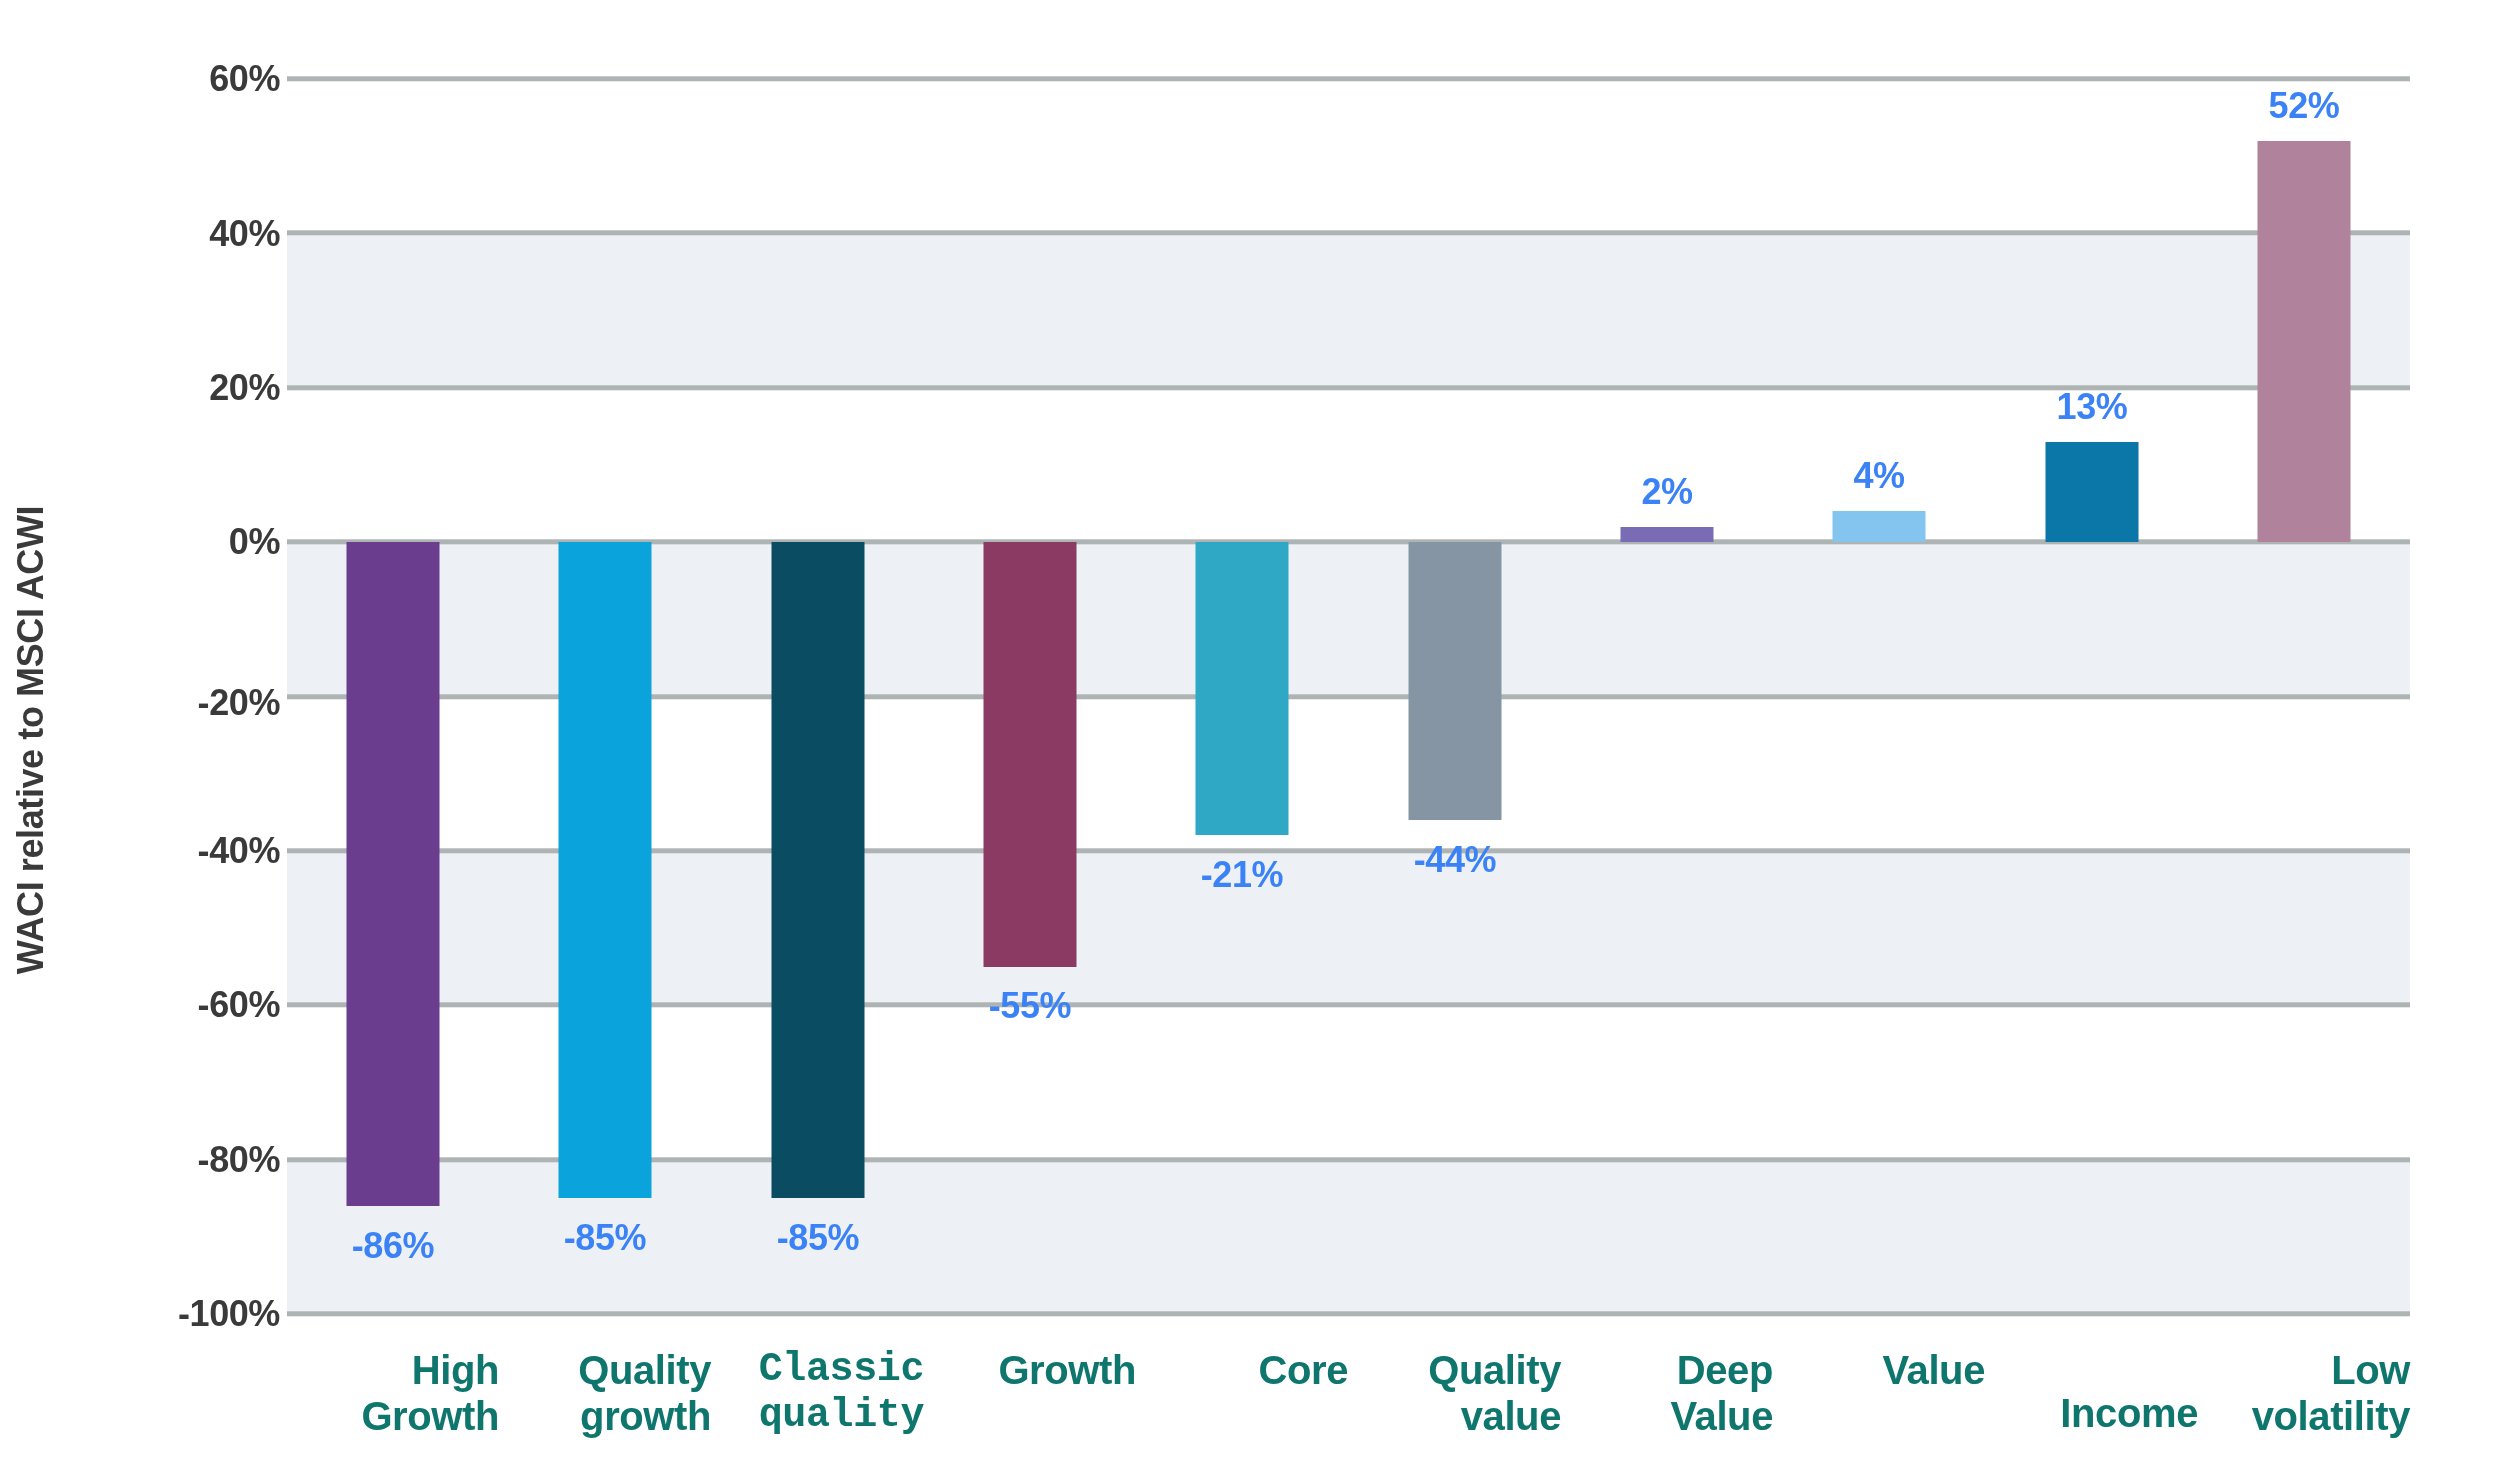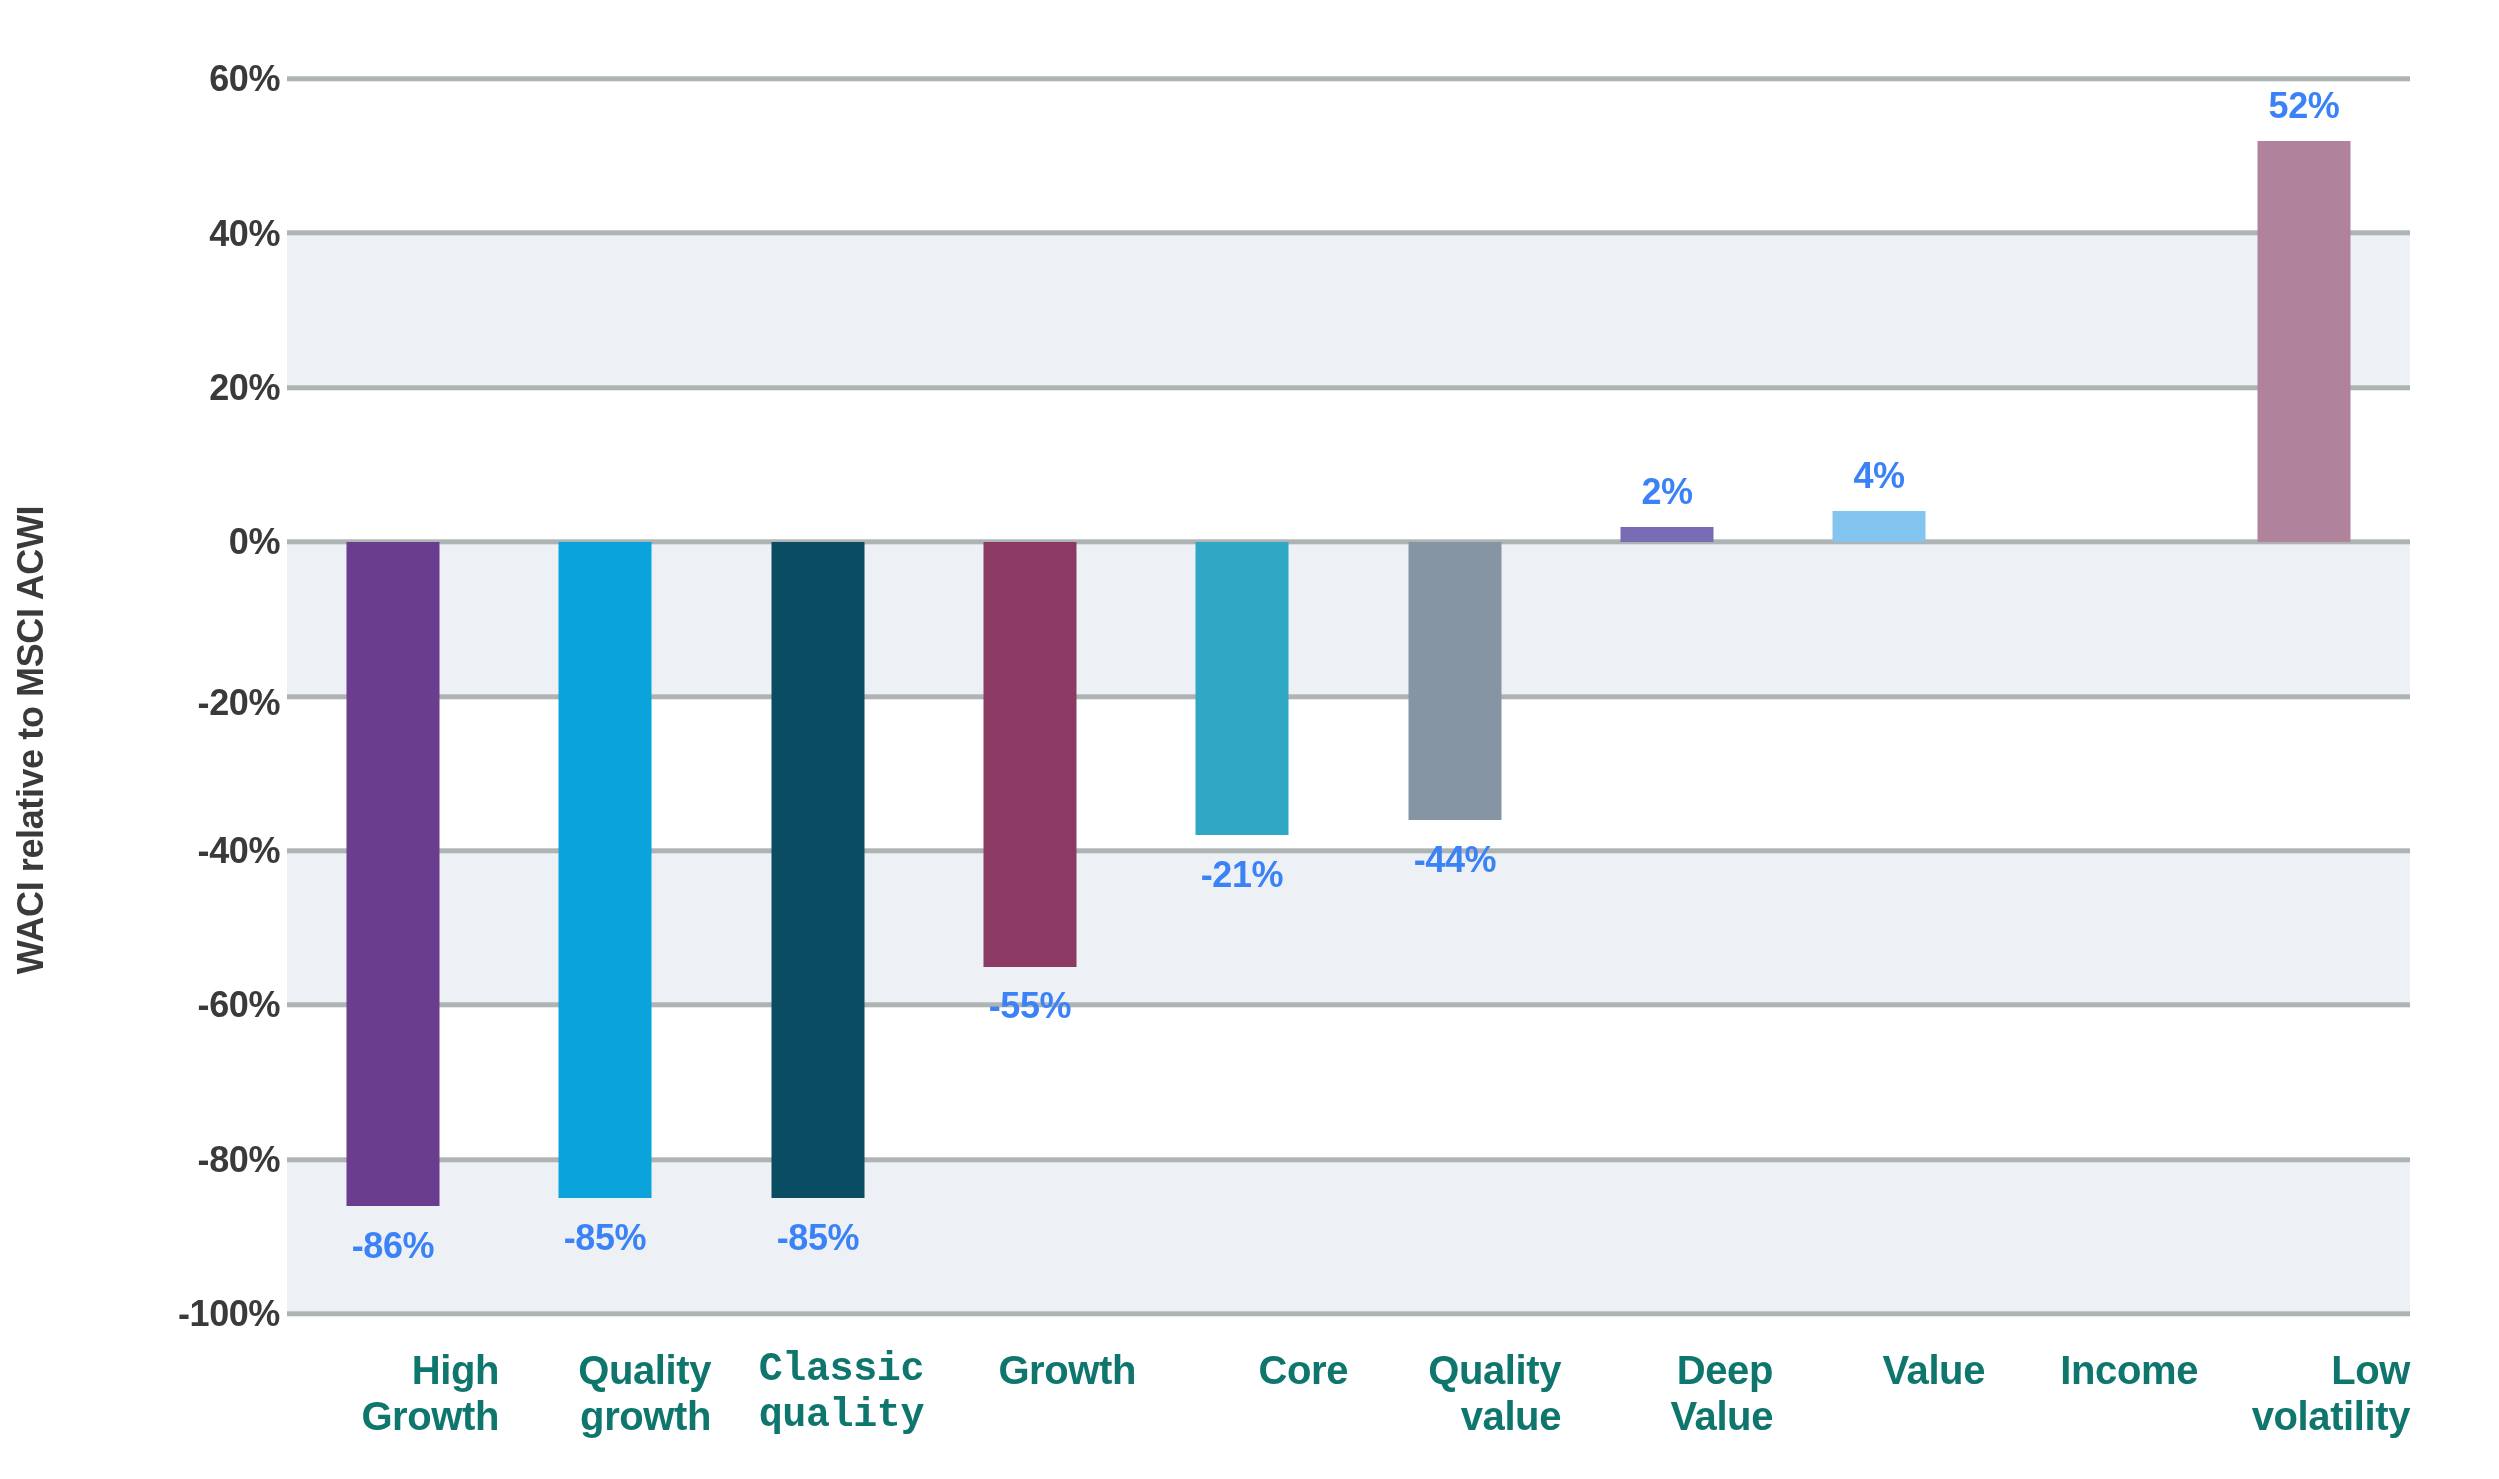--- a/index.html
+++ b/index.html
@@ -200,20 +200,24 @@
           <div class="bar-label" style="top: 760px;">-44%</div>
         </div>
         <div class="bar-slot" style="left: 1274px; width: 212px;">
           <div class="bar" style="background: rgb(122, 107, 181); top: 448px; height: 15.4px;"></div>
           <div class="bar-label" style="top: 392px;">2%</div>
         </div>
         <div class="bar-slot" style="left: 1486px; width: 212px;">
           <div class="bar" style="background: rgb(131, 197, 239); top: 432px; height: 31px;"></div>
           <div class="bar-label" style="top: 376px;">4%</div>
         </div>
+        <div class="bar-slot" style="left: 1699px; width: 212px;">
+          <div class="bar" style="background: rgb(11, 118, 168); top: 363px; height: 100px;"></div>
+          <div class="bar-label" style="top: 307px;">13%</div>
+        </div>
         <div class="bar-slot" style="left: 1911px; width: 212px;">
           <div class="bar" style="background: rgb(176, 130, 155); top: 62px; height: 401px;"></div>
           <div class="bar-label" style="top: 5.9px;">52%</div>
         </div>
       </div>
   </div>
 
   <div id="x-ticks">
       <div class="x-tick" style="left: 0px; width: 212px;">
         <span>High</span>
@@ -237,21 +241,21 @@
         <span>Quality</span>
         <span>value</span>
       </div>
       <div class="x-tick" style="left: 1274px; width: 212px;">
         <span>Deep</span>
         <span>Value</span>
       </div>
       <div class="x-tick" style="left: 1486px; width: 212px;">
         <span>Value</span>
       </div>
-      <div class="x-tick" style="left: 1699px; width: 212px;">
+      <div class="x-tick" style="left: 1699px; width: 212px; margin-top: 43px;">
         <span>Income</span>
       </div>
       <div class="x-tick" style="left: 1911px; width: 212px;">
         <span>Low</span>
         <span>volatility</span>
       </div>
     </div>
 
 </div>
 

